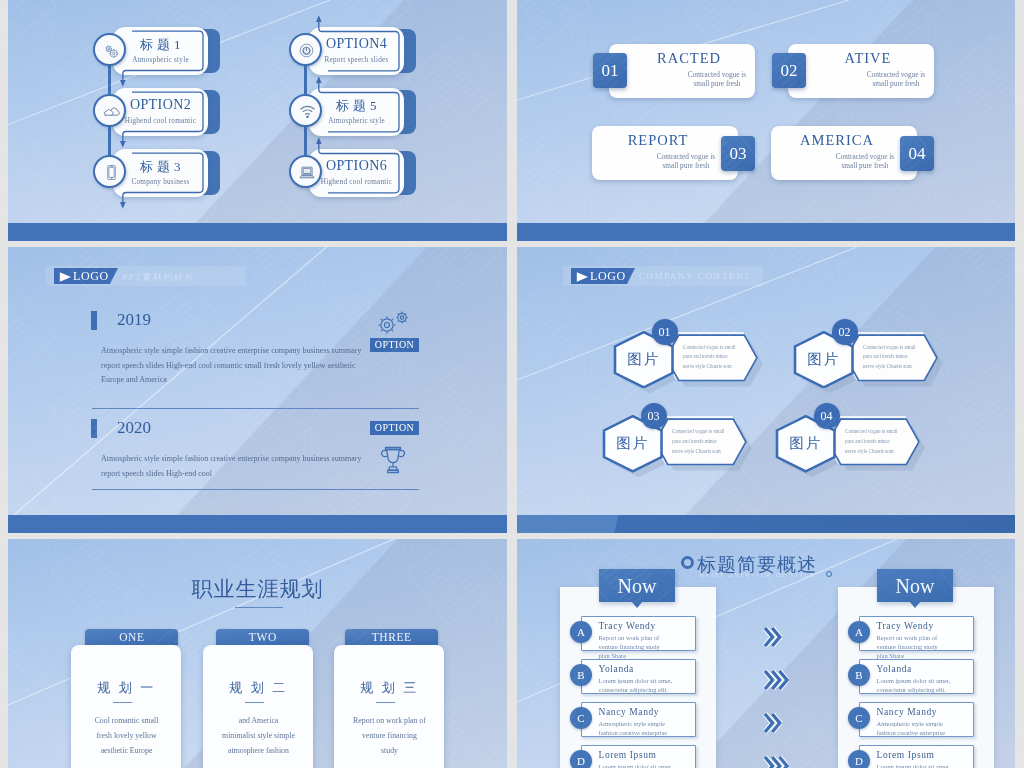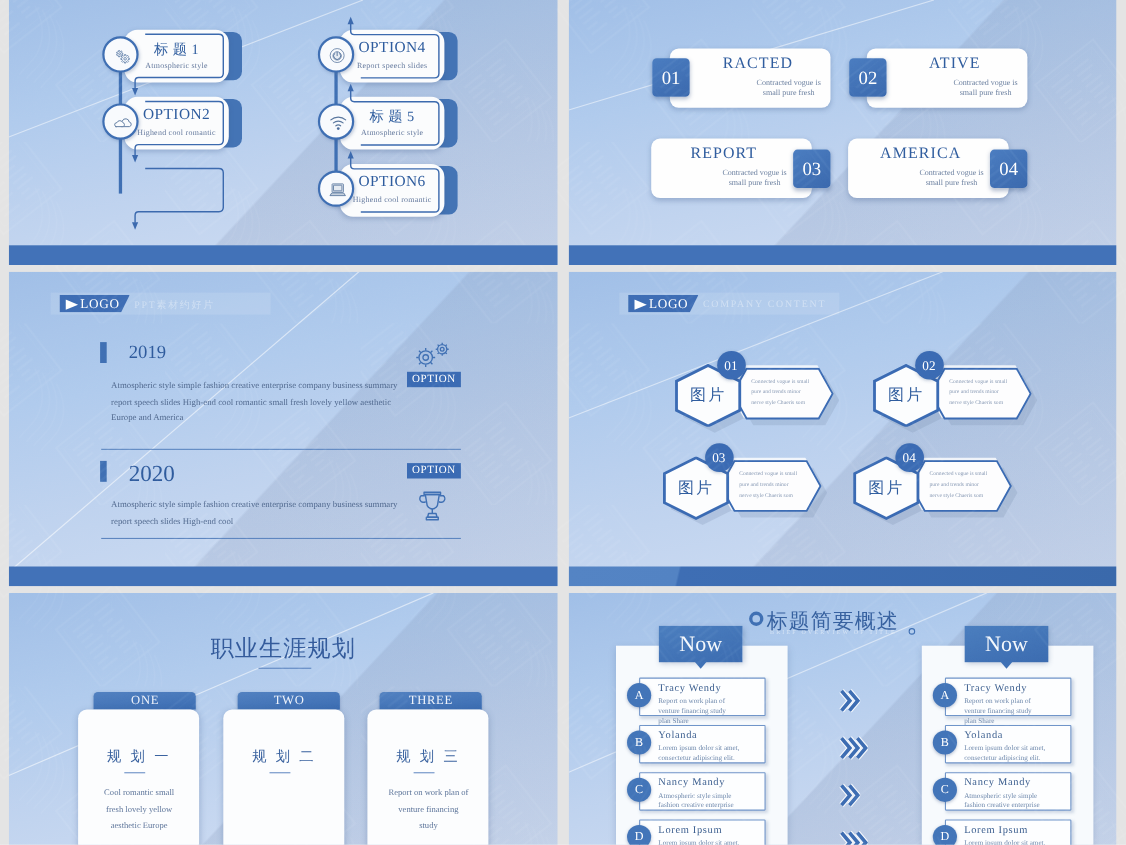--- a/index.html
+++ b/index.html
@@ -160,20 +160,36 @@
       <svg viewBox="0 0 22 22" style="width:19px;height:19px;margin:6px 0 0 7px">
             <g fill="none" stroke="#5b789f" stroke-width="1" stroke-linejoin="round" stroke-linecap="round">
 <path d="M9.6 15.2 L18.1 15.2 A2.5 2.5 0 0 0 17.9 10.3 A3.8 3.8 0 0 0 10.6 9.3 A2.6 2.6 0 0 0 9.4 11.8 Z"></path>
 <path d="M3.9 15.2 L11.6 15.2 A2.3 2.3 0 0 0 11.1 10.9 A3.3 3.3 0 0 0 5.0 11.0 A2.2 2.2 0 0 0 3.9 15.2 Z" fill="#fbfcfe"></path>
 </g>
           </svg>
     </div>
     <div class="pill-t1" style="left:20px;width:95px;top:9px;font-size:14px">OPTION2</div>
     <div class="pill-t2" style="left:20px;width:95px;top:29px;font-size:7.2px">Highend cool romantic</div>
   </div>
+  <div class="s1item" style="left:85px;top:149px">
+    <div class="pill-shadow" style="left:25px;top:2px;width:102px;height:44px"></div>
+    <div class="pill" style="left:20px;top:0;width:95px;height:48px"></div>
+    <div class="ico-circle" style="left:0;top:6px;width:33px;height:33px">
+      <svg viewBox="0 0 22 22" style="width:19px;height:19px;margin:6px 0 0 7px">
+            <g fill="none" stroke="#5b789f" stroke-width=".8">
+<rect x="6.6" y="2.9" width="8.8" height="16.2" rx="1.3"></rect>
+              <rect x="7.9" y="5.0" width="6.2" height="11.6" rx=".3"></rect>
+<line x1="9.4" y1="4.0" x2="12.6" y2="4.0"></line>
+              <line x1="9.8" y1="17.8" x2="12.2" y2="17.8"></line>
+            </g>
+          </svg>
+    </div>
+    <div class="pill-t1" style="left:20px;width:95px;top:9px;font-size:13px">标 题 3</div>
+    <div class="pill-t2" style="left:20px;width:95px;top:29px;font-size:7.2px">Company business</div>
+  </div>
   <div class="s1item" style="left:281px;top:27px">
     <div class="pill-shadow" style="left:25px;top:2px;width:102px;height:44px"></div>
     <div class="pill" style="left:20px;top:0;width:95px;height:48px"></div>
     <div class="ico-circle" style="left:0;top:6px;width:33px;height:33px">
       <svg viewBox="0 0 22 22" style="width:17px;height:17px;margin:7px 0 0 7px">
             <g fill="none" stroke="#5b789f" stroke-width=".95">
 <circle cx="11" cy="11" r="8.2"></circle>
               <circle cx="11" cy="11.4" r="4.9" fill="#5b789f" fill-opacity=".10"></circle>
 <path d="M8.2 8.4 a4.1 4.1 0 1 0 5.6 0" stroke-width="1.15"></path>
               <line x1="11" y1="6.6" x2="11" y2="11.6" stroke-width="1.15"></line>
@@ -302,21 +318,21 @@
         <g fill="none" stroke="#3f6fb3" stroke-width="1.2" stroke-linejoin="round">
           <circle cx="15" cy="15" r="6.1"></circle>
           <circle cx="15" cy="15" r="2.5"></circle>
           <path d="M15 6.4v2.2M15 21.4v2.2M6.4 15h2.2M21.4 15h2.2M8.9 8.9l1.55 1.55M19.55 19.55l1.55 1.55M21.1 8.9l-1.55 1.55M10.45 19.55L8.9 21.1"></path>
           <circle cx="30" cy="7.5" r="4.2"></circle>
           <circle cx="30" cy="7.5" r="1.7"></circle>
           <path d="M30 1.6v1.5M30 11.9v1.5M24.1 7.5h1.5M34.4 7.5h1.5M25.8 3.3l1.1 1.1M33.1 10.6l1.1 1.1M34.2 3.3l-1.1 1.1M26.9 10.6l-1.1 1.1"></path>
         </g>
       </svg>
   <div class="yearmark" style="left:83px;top:172px;width:6px;height:19px"></div>
-  <div class="yeartxt" style="left:109px;top:171px;font-size:21px">2020</div>
+  <div class="yeartxt" style="left:109px;top:171px;font-size:17px">2020</div>
   <div class="para" style="left:93px;top:205px;width:262px;font-size:8px">Atmospheric style simple fashion creative enterprise company business summary report speech slides High-end cool</div>
   <div class="hrule" style="left:84px;top:241.60000000000002px;width:327px"></div>
   <div class="optbadge" style="left:362px;top:174px;width:49px;height:14px;font-size:10px;line-height:14px">OPTION</div>
   <svg style="position:absolute;left:371px;top:198px;width:28px;height:30px" viewBox="0 0 28 30">
         <g fill="none" stroke="#3f6fb3" stroke-width="1.3" stroke-linejoin="round">
           <path d="M6.5 2.5 h15 v2 h-15 z"></path>
           <path d="M7.6 4.5 h12.8 l-1.4 8.2 a5 5 0 0 1 -10 0 z"></path>
           <path d="M7.2 5.6 h-3.2 a3.2 3.2 0 0 0 4.0 5.4"></path>
           <path d="M20.8 5.6 h3.2 a3.2 3.2 0 0 1 -4.0 5.4"></path>
           <path d="M14 17.6 v4.2"></path>
@@ -436,20 +452,21 @@
     <div class="s5card" style="left:63px;top:105.5px;width:110px;height:135px"></div>
     <div class="s5ct" style="left:63px;width:111px;top:139.5px;font-size:13px">规 划 一</div>
     <div class="s5cu" style="left:105px;top:162.7px;width:19px"></div>
     <div class="s5cb" style="left:82px;width:73px;top:174px;font-size:7.8px">Cool romantic small fresh lovely yellow aesthetic Europe</div>
   </div>
   <div class="s5col">
     <div class="s5tab" style="left:208.3px;top:89.9px;width:93px;height:16px;font-size:11.5px;line-height:16px">TWO</div>
     <div class="s5card" style="left:195px;top:105.5px;width:110px;height:135px"></div>
     <div class="s5ct" style="left:195px;width:111px;top:139.5px;font-size:13px">规 划 二</div>
     <div class="s5cu" style="left:237px;top:162.7px;width:19px"></div>
+    <div class="s5cb" style="left:214px;width:73px;top:174px;font-size:7.8px">and America minimalist style simple atmosphere fashion</div>
   </div>
   <div class="s5col">
     <div class="s5tab" style="left:337.2px;top:89.9px;width:93px;height:16px;font-size:11.5px;line-height:16px">THREE</div>
     <div class="s5card" style="left:326px;top:105.5px;width:110px;height:135px"></div>
     <div class="s5ct" style="left:326px;width:111px;top:139.5px;font-size:13px">规 划 三</div>
     <div class="s5cu" style="left:368px;top:162.7px;width:19px"></div>
     <div class="s5cb" style="left:345px;width:73px;top:174px;font-size:7.8px">Report on work plan of venture financing study</div>
   </div>
 </div>
 

